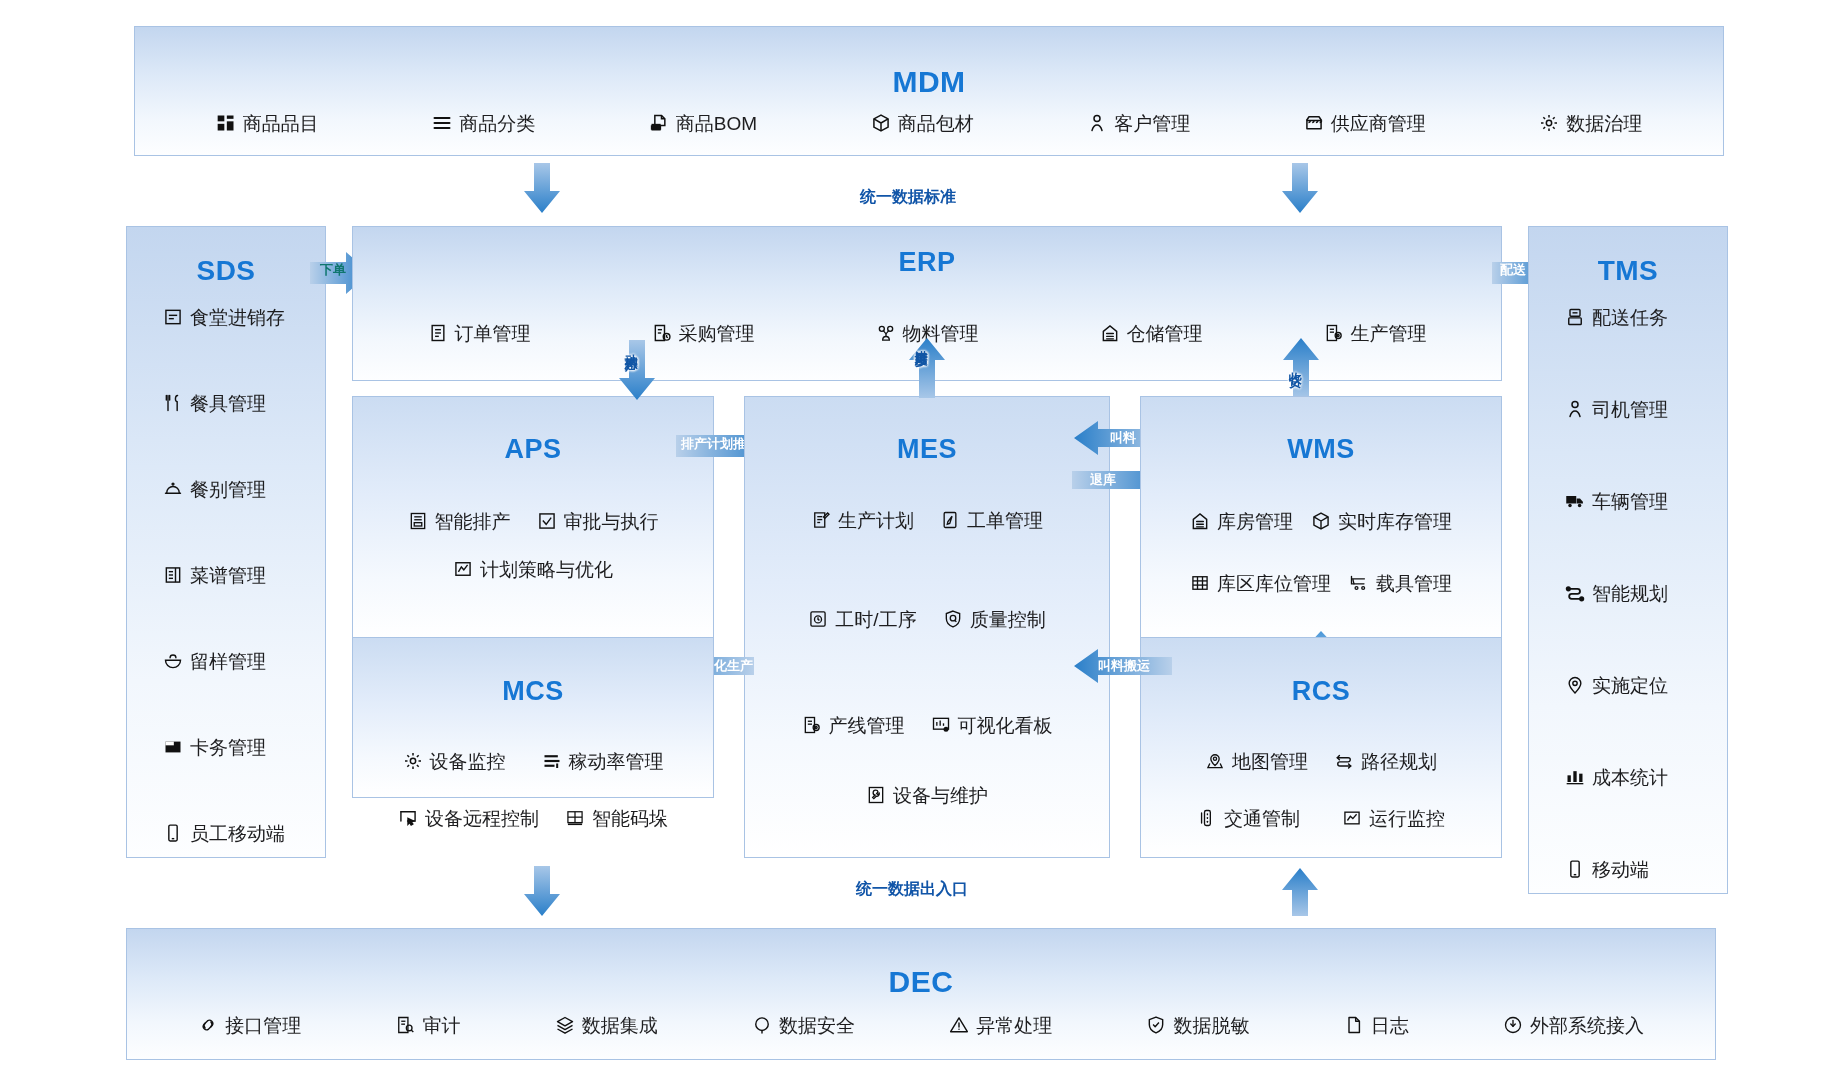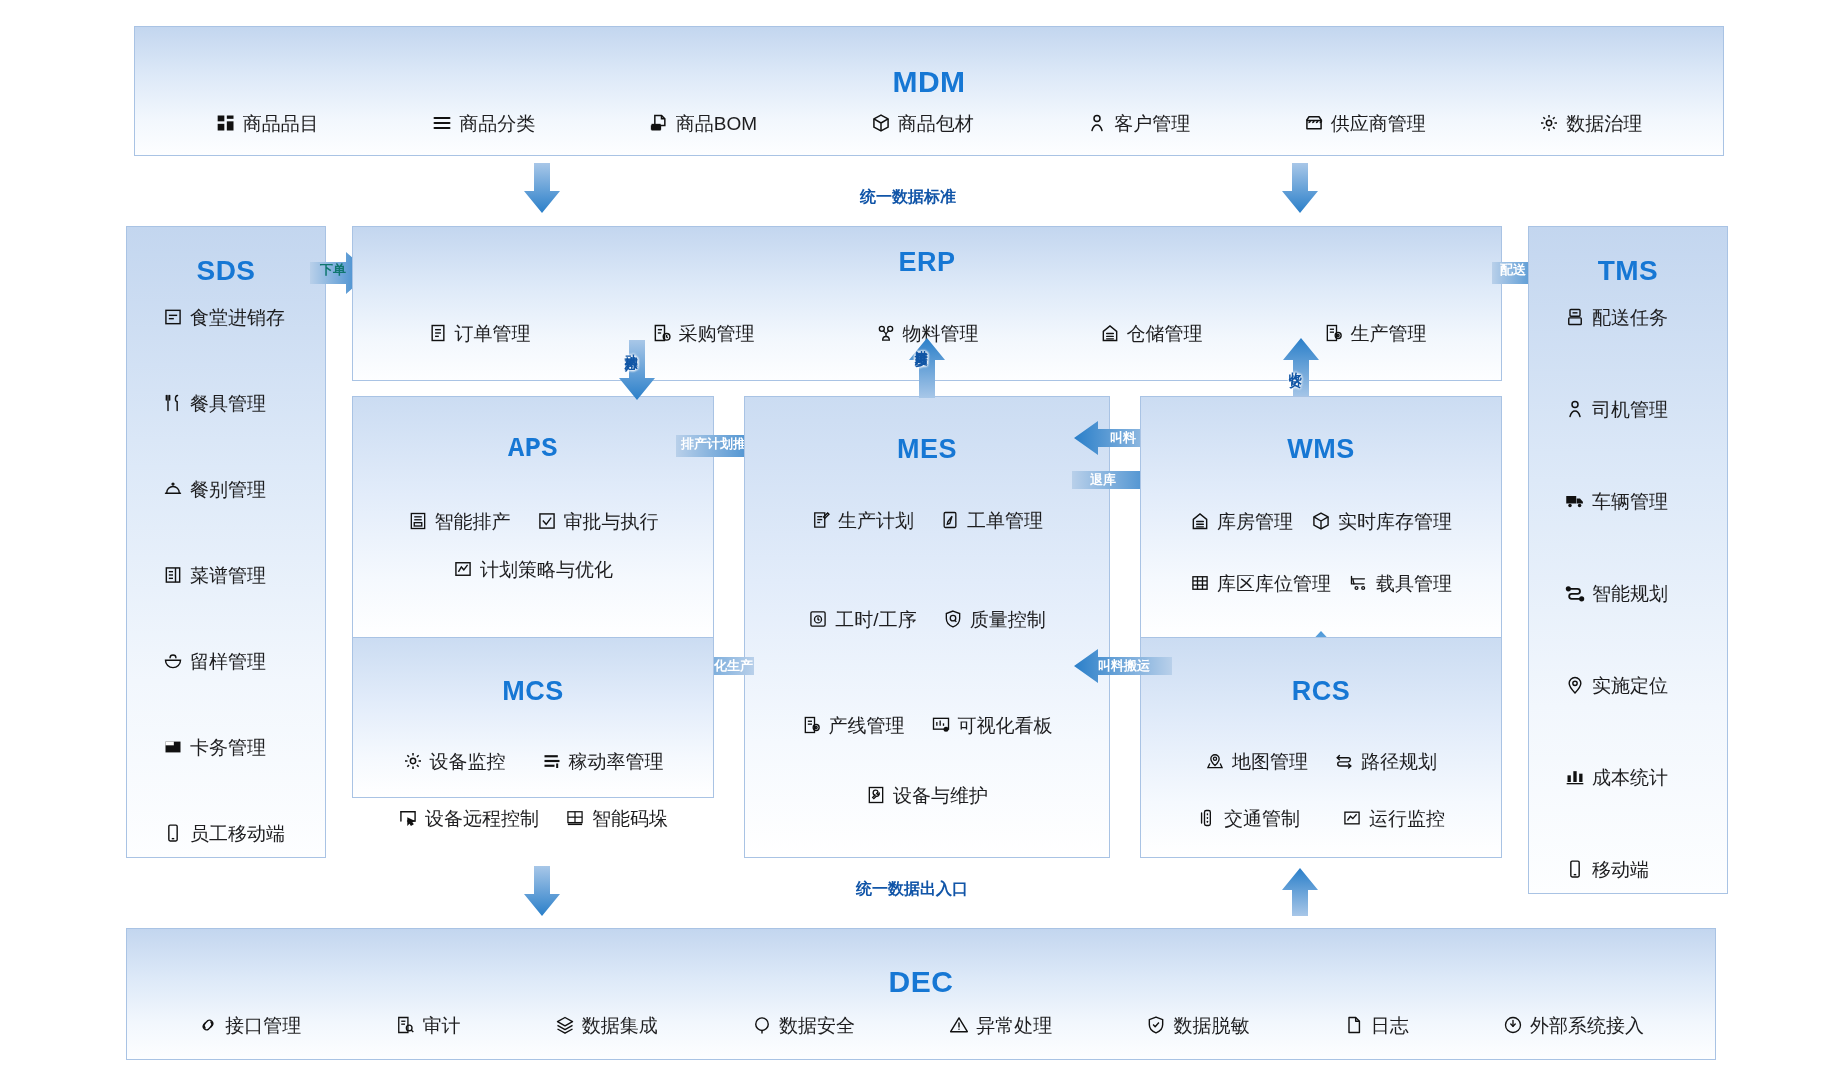--- a/index.html
+++ b/index.html
@@ -397,21 +397,21 @@
               <rect x="7" y="2.5" width="10" height="19" rx="1.6"></rect>
               <line x1="10.5" y1="18.8" x2="13.5" y2="18.8"></line>
             </svg>
           </span>
         <span class="tx">移动端</span>
       </div>
     </div>
   </div>
 
   <div class="panel mid soft" style="left:352px;top:396px;width:362px;height:245px;">
-    <div class="sys-title" style="top:37px;font-family:Liberation Mono, monospace;">APS</div>
+    <div class="sys-title" style="top:37px;">APS</div>
     <div class="grid2" style="top:114px;">
       <div class="mod">
         <span class="ic">
             <svg viewBox="0 0 24 24" fill="none" stroke="#111" stroke-width="1.6">
               <rect x="4" y="3" width="16" height="18"></rect>
               <line x1="7.5" y1="7" x2="16.5" y2="7"></line>
               <line x1="7.5" y1="10.5" x2="16.5" y2="10.5"></line>
               <rect x="7.5" y="14" width="9" height="4"></rect>
             </svg>
           </span>

